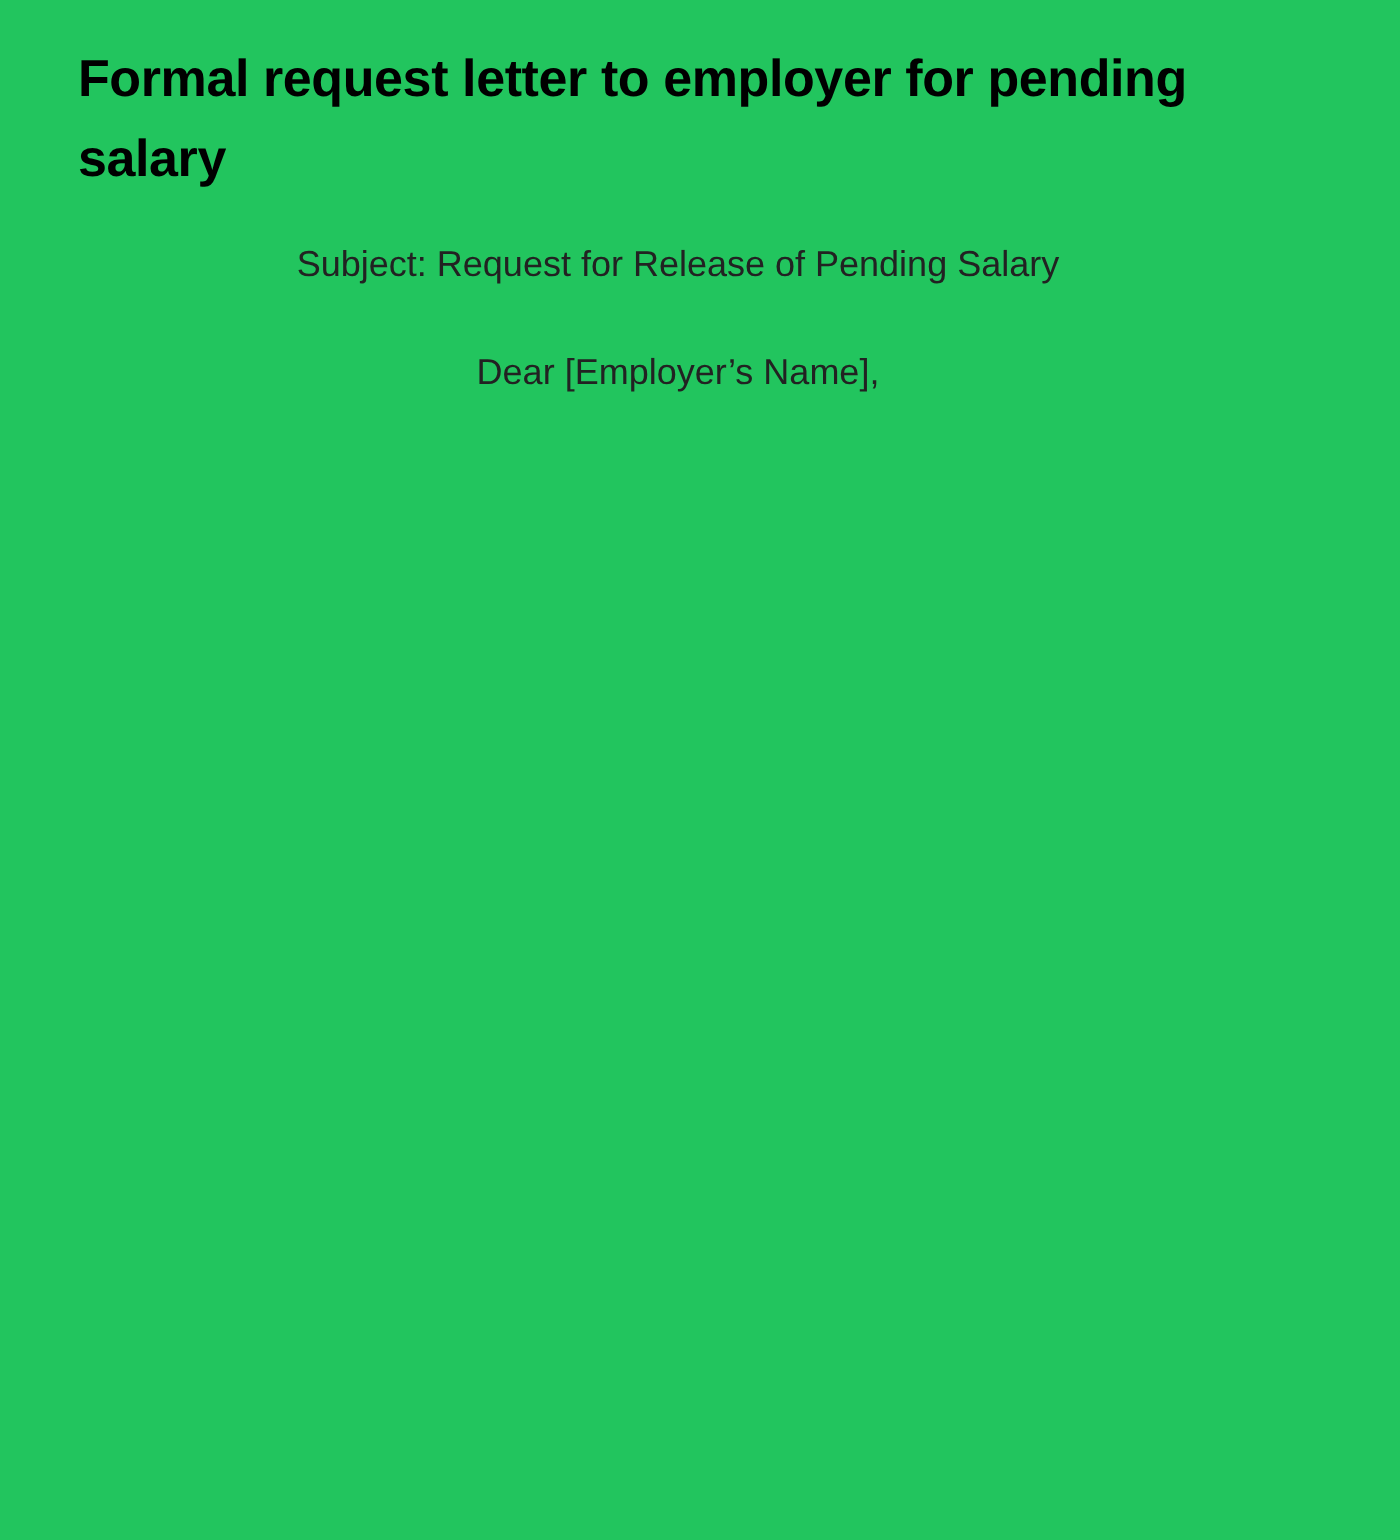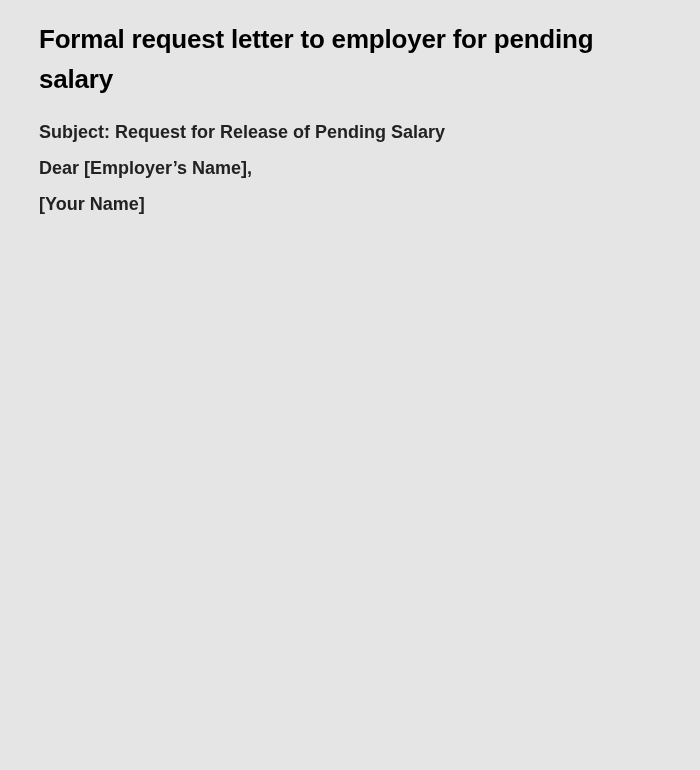--- a/index.html
+++ b/index.html
@@ -12,21 +12,21 @@
     background: #ffffff;
     font-family: "Liberation Sans", sans-serif;
     -webkit-font-smoothing: antialiased;
     overflow: hidden;
   }
 
   .page {
     box-sizing: border-box;
     width: 700px;
     height: 770px;
-    background: #e5e5e5;
+    background: #22c55e;
     padding: 0;
     position: relative;
   }
 
   .doc-body {
     position: absolute;
     left: 39px;
     top: 0;
     width: 600px;
   }
@@ -43,44 +43,45 @@
     padding-top: 19px;
     width: 575px;
   }
 
   .doc-paragraph {
     margin: 0;
     padding: 0;
     font-family: "Liberation Sans", sans-serif;
     font-size: 18px;
     line-height: 36px;
-    font-weight: 700;
+    font-weight: 400;
     color: #222222;
     width: 600px;
+    text-align: center;
   }
 
   .doc-paragraph.first-para {
     margin-top: 15px;
   }
 
   .doc-paragraph + .doc-paragraph {
+    margin-top: 18px;
   }
 </style>
 </head>
 <body>
 
 <div class="page">
   <article class="doc-body">
 
     <h1 class="doc-title">Formal request letter to employer for pending salary</h1>
 
     <p class="doc-paragraph first-para">Subject: Request for Release of Pending Salary</p>
 
     <p class="doc-paragraph">Dear [Employer’s Name],</p>
 
 
 
 
 
-    <p class="doc-paragraph">[Your Name]</p>
 
   </article>
 </div>
 
 </body></html>

